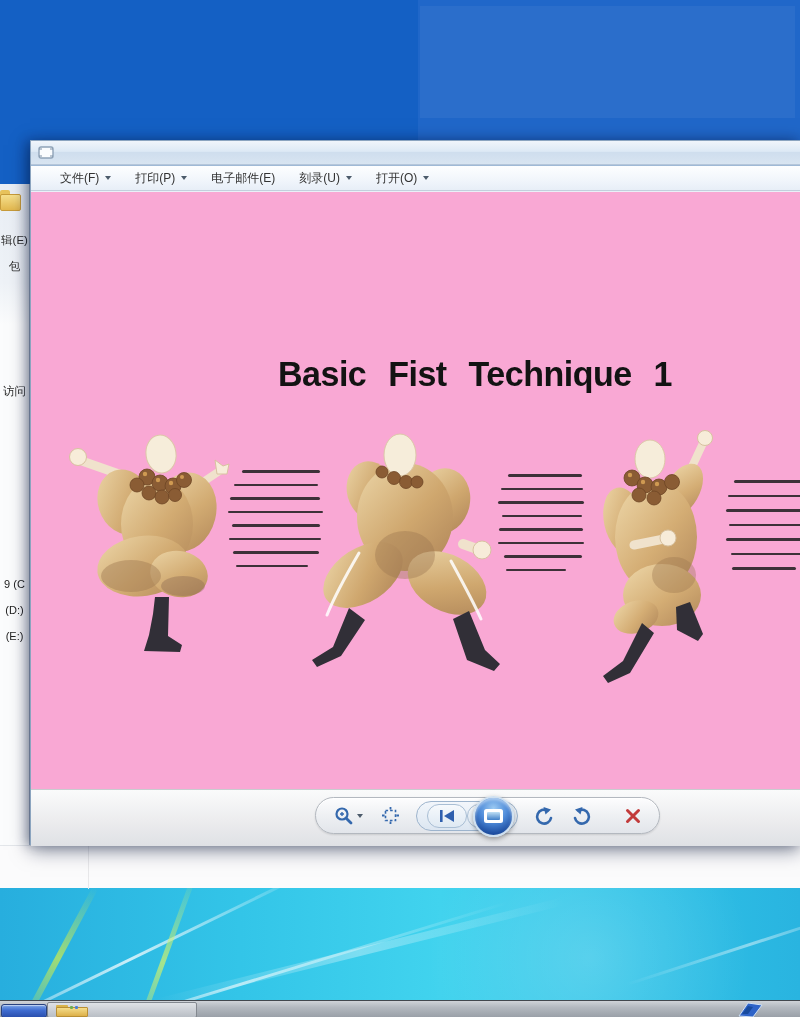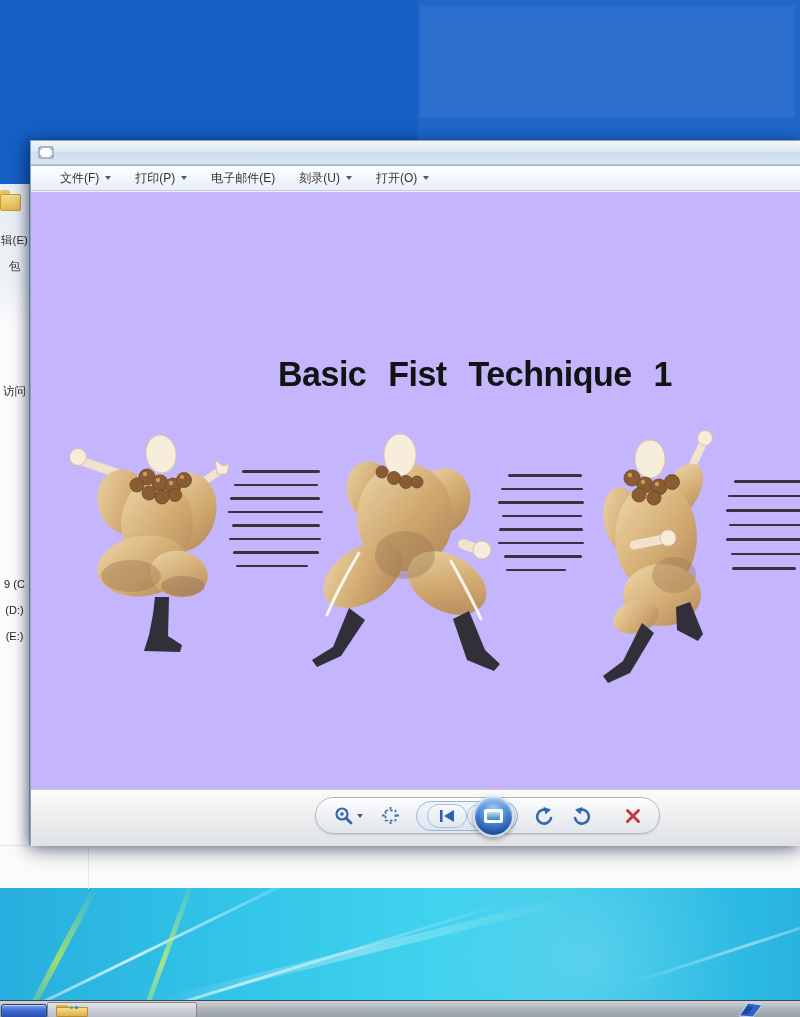--- a/index.html
+++ b/index.html
@@ -44,21 +44,21 @@
   .titlebar { position:absolute; left:0; top:0; width:100%; height:24px;
     background:linear-gradient(180deg,#f0f5fb 0%, #dde9f5 45%, #cfdeee 50%, #d8e4f1 100%);
     border-bottom:1px solid #b5c6da; }
   .app-icon { position:absolute; left:7px; top:5px; width:16px; height:13px; }
   .menubar { position:absolute; left:0; top:24px; width:100%; height:26px;
     background:linear-gradient(180deg,#fdfeff 0%, #f3f7fc 50%, #e7eef7 100%);
     border-top:1px solid #9fb9d6; border-bottom:1px solid #c3cfdd;
     display:flex; align-items:center; padding-left:20px; gap:6px; }
   .menu-item { display:flex; align-items:center; gap:6px; padding:3px 9px; font-size:12px; color:#333; border-radius:2px; cursor:default; }
   .caret { width:0; height:0; border-left:3.5px solid transparent; border-right:3.5px solid transparent; border-top:4px solid #4c5b6b; }
-  .content { position:absolute; left:0; top:51px; width:100%; height:597px; background:#c4b5fd; overflow:hidden; }
+  .content { position:absolute; left:0; top:51px; width:100%; height:597px; background:#f9a8d4; overflow:hidden; }
 
   .img-title { position:absolute; left:244px; top:163px; width:400px; text-align:center;
     font-size:34px; font-weight:700; color:#131313; letter-spacing:-0.5px; word-spacing:13px;
     transform:scaleY(1.04); white-space:nowrap; }
 
   .figure { position:absolute; }
   .scribble { position:absolute; }
   .scribble .sl { height:2.5px; background:#1c1c1c; border-radius:2px; opacity:.85; }
 
   

